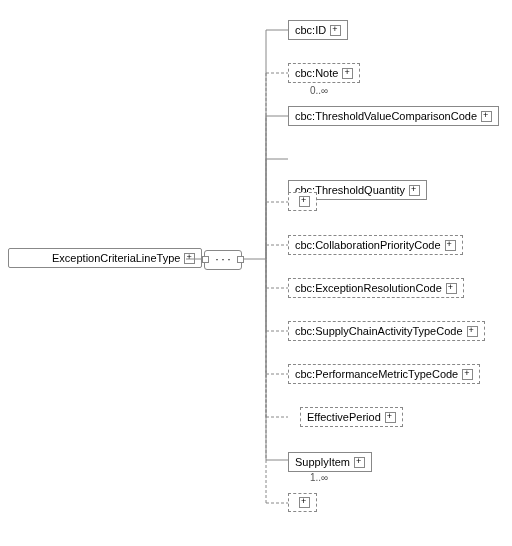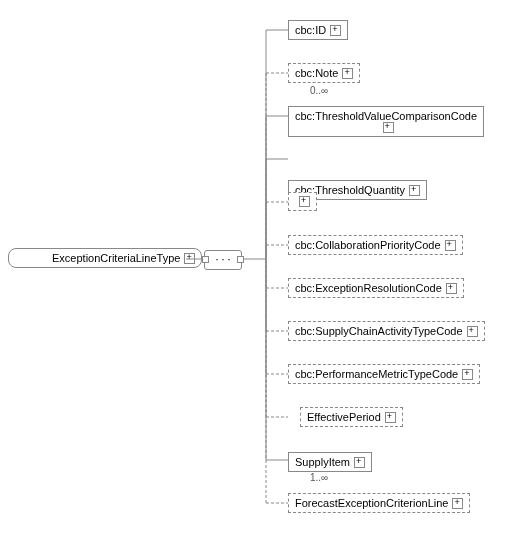--- a/index.html
+++ b/index.html
@@ -16,21 +16,21 @@
     position: absolute;
     border: 1px solid #888;
     background: #fff;
     padding: 3px 6px;
     white-space: nowrap;
     display: flex;
     align-items: center;
     text-align: right;
   }
   .node.root {
-    border-radius: 8px;
+    border-radius: 2px;
     padding-left: 43px;
   }
   .node.optional {
     border-style: dashed;
   }
   .expand {
     display: inline-block;
     width: 9px;
     height: 9px;
     border: 1px solid #888;
@@ -102,21 +102,21 @@
 <div id="children-container">
     <div class="node" style="left: 288px; top: 20px;">
       <span>cbc:ID</span>
       <span class="expand"></span>
     </div>
     <div class="node optional" style="left: 288px; top: 63px;">
       <span>cbc:Note</span>
       <span class="expand"></span>
     </div>
     <div class="cardinality" style="left: 310px; top: 85px;">0..∞</div>
-    <div class="node" style="left: 288px; top: 106px; flex-direction: column;">
+    <div class="node" style="left: 288px; top: 106px;">
       <span>cbc:ThresholdValueComparisonCode</span>
       <span class="expand"></span>
     </div>
     <div class="node" style="left: 288px; top: 149px; margin-top: 31px;">
       <span>cbc:ThresholdQuantity</span>
       <span class="expand"></span>
     </div>
     <div class="node optional" style="left: 288px; top: 192px;">
       <span class="expand"></span>
     </div>
@@ -139,21 +139,20 @@
     <div class="node optional" style="left: 300px; top: 407px;">
       <span>EffectivePeriod</span>
       <span class="expand"></span>
     </div>
     <div class="node" style="left: 288px; top: 452px;">
       <span>SupplyItem</span>
       <span class="expand"></span>
     </div>
     <div class="cardinality" style="left: 310px; top: 472px;">1..∞</div>
     <div class="node optional" style="left: 288px; top: 493px;">
-      <span>ForecastExceptionCriterionLine</span>
       <span class="expand"></span>
     </div>
   </div>
 
 <svg width="512" height="546" id="connectors">
     <line x1="186" y1="259" x2="201" y2="259" class="line"></line>
     <line x1="266" y1="30" x2="288" y2="30" class="line"></line>
     <line x1="266" y1="30" x2="266" y2="259" class="line"></line>
     <line x1="266" y1="73" x2="288" y2="73" class="line dashed"></line>
     <line x1="266" y1="73" x2="266" y2="259" class="line dashed"></line>

